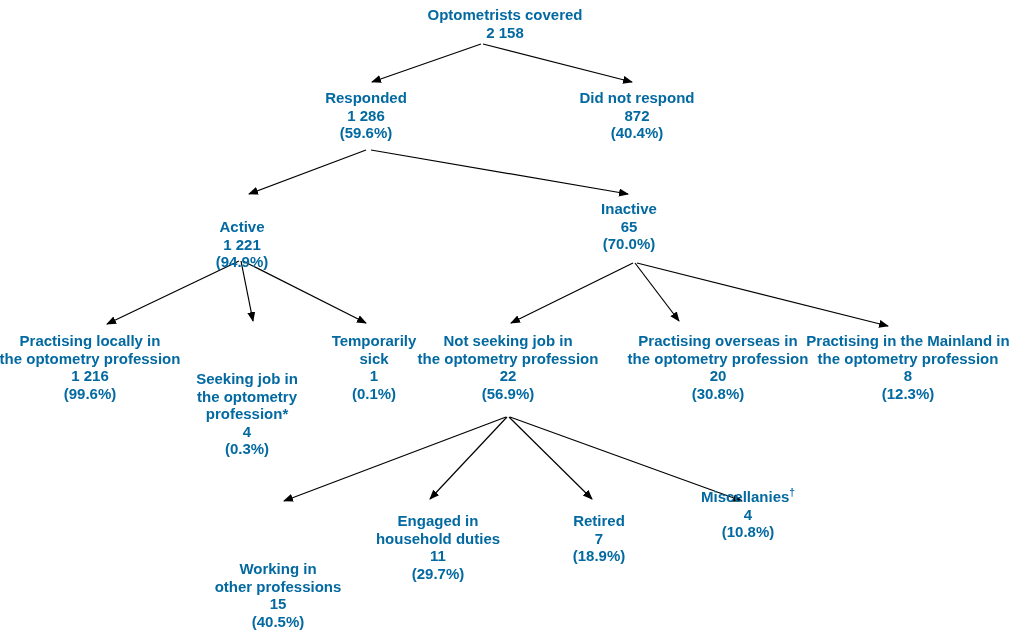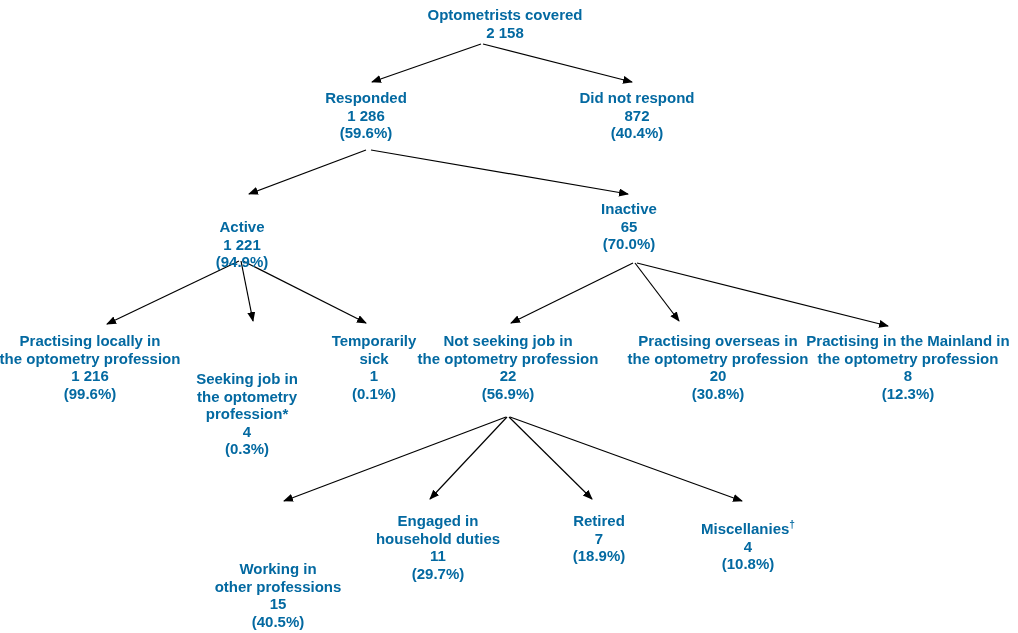--- a/index.html
+++ b/index.html
@@ -148,19 +148,19 @@
     <div class="nl">11</div>
     <div class="nl">(29.7%)</div>
   </div>
 
   <div class="node" style="left:599px; top:512px;">
     <div class="nl">Retired</div>
     <div class="nl">7</div>
     <div class="nl">(18.9%)</div>
   </div>
 
-  <div class="node" style="left:748px; top:520px;">
+  <div class="node" style="left:748px; top:488px;">
     <div class="nl"><span>Miscellanies</span><sup>†</sup></div>
     <div class="nl">4</div>
     <div class="nl">(10.8%)</div>
   </div>
 
 </div>
 
 </body></html>

